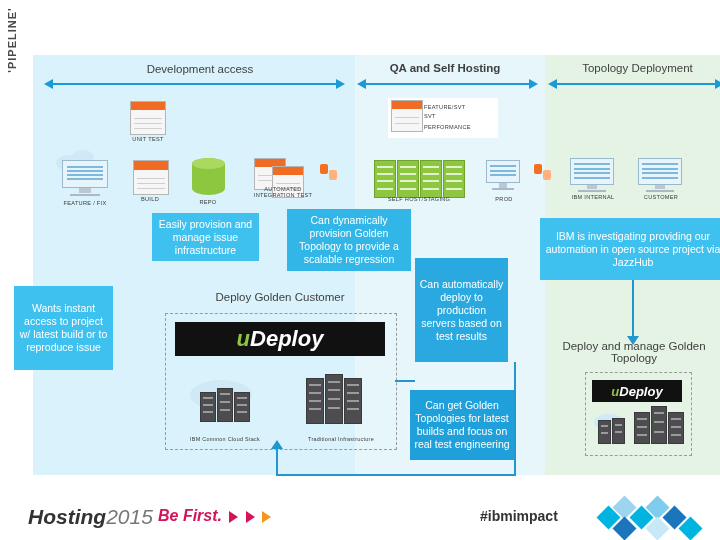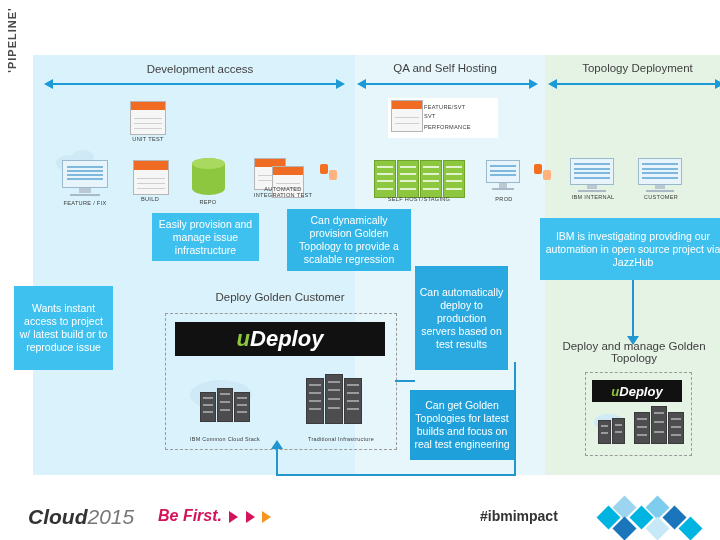--- a/index.html
+++ b/index.html
@@ -20,21 +20,21 @@
   .pipeline-label{
     left:6px;top:110px;width:140px;height:20px;
     transform:rotate(-90deg);transform-origin:left top;
     color:#4a4a4a;font-size:11px;letter-spacing:1px;font-weight:bold;
     text-align:center;
   }
 
   
   .phase-title{font-size:11.5px;color:#3f3f3f;text-align:center;}
   .t-dev{left:120px;top:63px;width:160px;}
-  .t-qa{left:370px;top:62px;width:150px;}
+  .t-qa{left:370px;top:62px;width:150px;font-weight:bold;}
   .t-cust{left:555px;top:62px;width:165px;}
 
   
   .dbl-arrow{height:2px;background:#1b9ad6;}
   .dbl-arrow:before,.dbl-arrow:after{
     content:"";position:absolute;top:-4px;width:0;height:0;
     border-top:5px solid transparent;border-bottom:5px solid transparent;
   }
   .dbl-arrow:before{left:-8px;border-right:9px solid #1b9ad6;}
   .dbl-arrow:after{right:-8px;border-left:9px solid #1b9ad6;}
@@ -82,21 +82,21 @@
   .callout{position:absolute;color:#ffffff;text-align:center;font-size:10.5px;line-height:13px;
            display:flex;align-items:center;justify-content:center;padding:4px;box-sizing:border-box;}
   .c-blue{background:#31b6e7;}
   .c-blue2{background:#29a9e0;}
   .c-blue3{background:#1fa0da;}
   .c-cyan{background:#3fc1ef;}
 
   .co-easy{left:152px;top:213px;width:107px;height:48px;}
   .co-dyn{left:287px;top:209px;width:124px;height:62px;}
   .co-wants{left:14px;top:286px;width:99px;height:84px;}
-  .co-auto{left:415px;top:258px;width:93px;height:104px;margin-top:8px;}
+  .co-auto{left:415px;top:258px;width:93px;height:104px;}
   .co-get{left:410px;top:390px;width:104px;height:70px;}
   .co-ibm{left:540px;top:218px;width:186px;height:62px;}
 
   
   .dashed{position:absolute;border:1px dashed #9a9a9a;}
   .d-golden{left:165px;top:313px;width:230px;height:135px;}
 
   .label-plain{position:absolute;font-size:11.5px;color:#3f3f3f;text-align:center;}
 
   
@@ -355,21 +355,21 @@
 <div class="conn" style="left:276px;top:474px;width:240px;height:2px;"></div>
 <div class="conn" style="left:514px;top:362px;width:2px;height:114px;"></div>
 <div class="conn-arrow" style="left:271px;top:440px;border-left:6px solid transparent;border-right:6px solid transparent;border-bottom:9px solid #2196cf;"></div>
 
 <div class="conn" style="left:395px;top:380px;width:20px;height:2px;"></div>
 <div class="conn" style="left:632px;top:280px;width:2px;height:58px;"></div>
 <div class="conn-arrow" style="left:627px;top:336px;border-left:6px solid transparent;border-right:6px solid transparent;border-top:9px solid #2196cf;"></div>
 
 <div class="bottom"></div>
 <div class="impact">
-  <span>Cloud</span><span class="yr">2015</span>
+  <span>Hosting</span><span class="yr">2015</span>
 </div>
 <div class="befirst">
   <span>Be First.</span>
   <span class="tri"></span>
   <span class="tri"></span>
   <span class="tri o"></span>
 </div>
 <div class="hash">#ibmimpact</div>
 
 <div class="diamonds">

